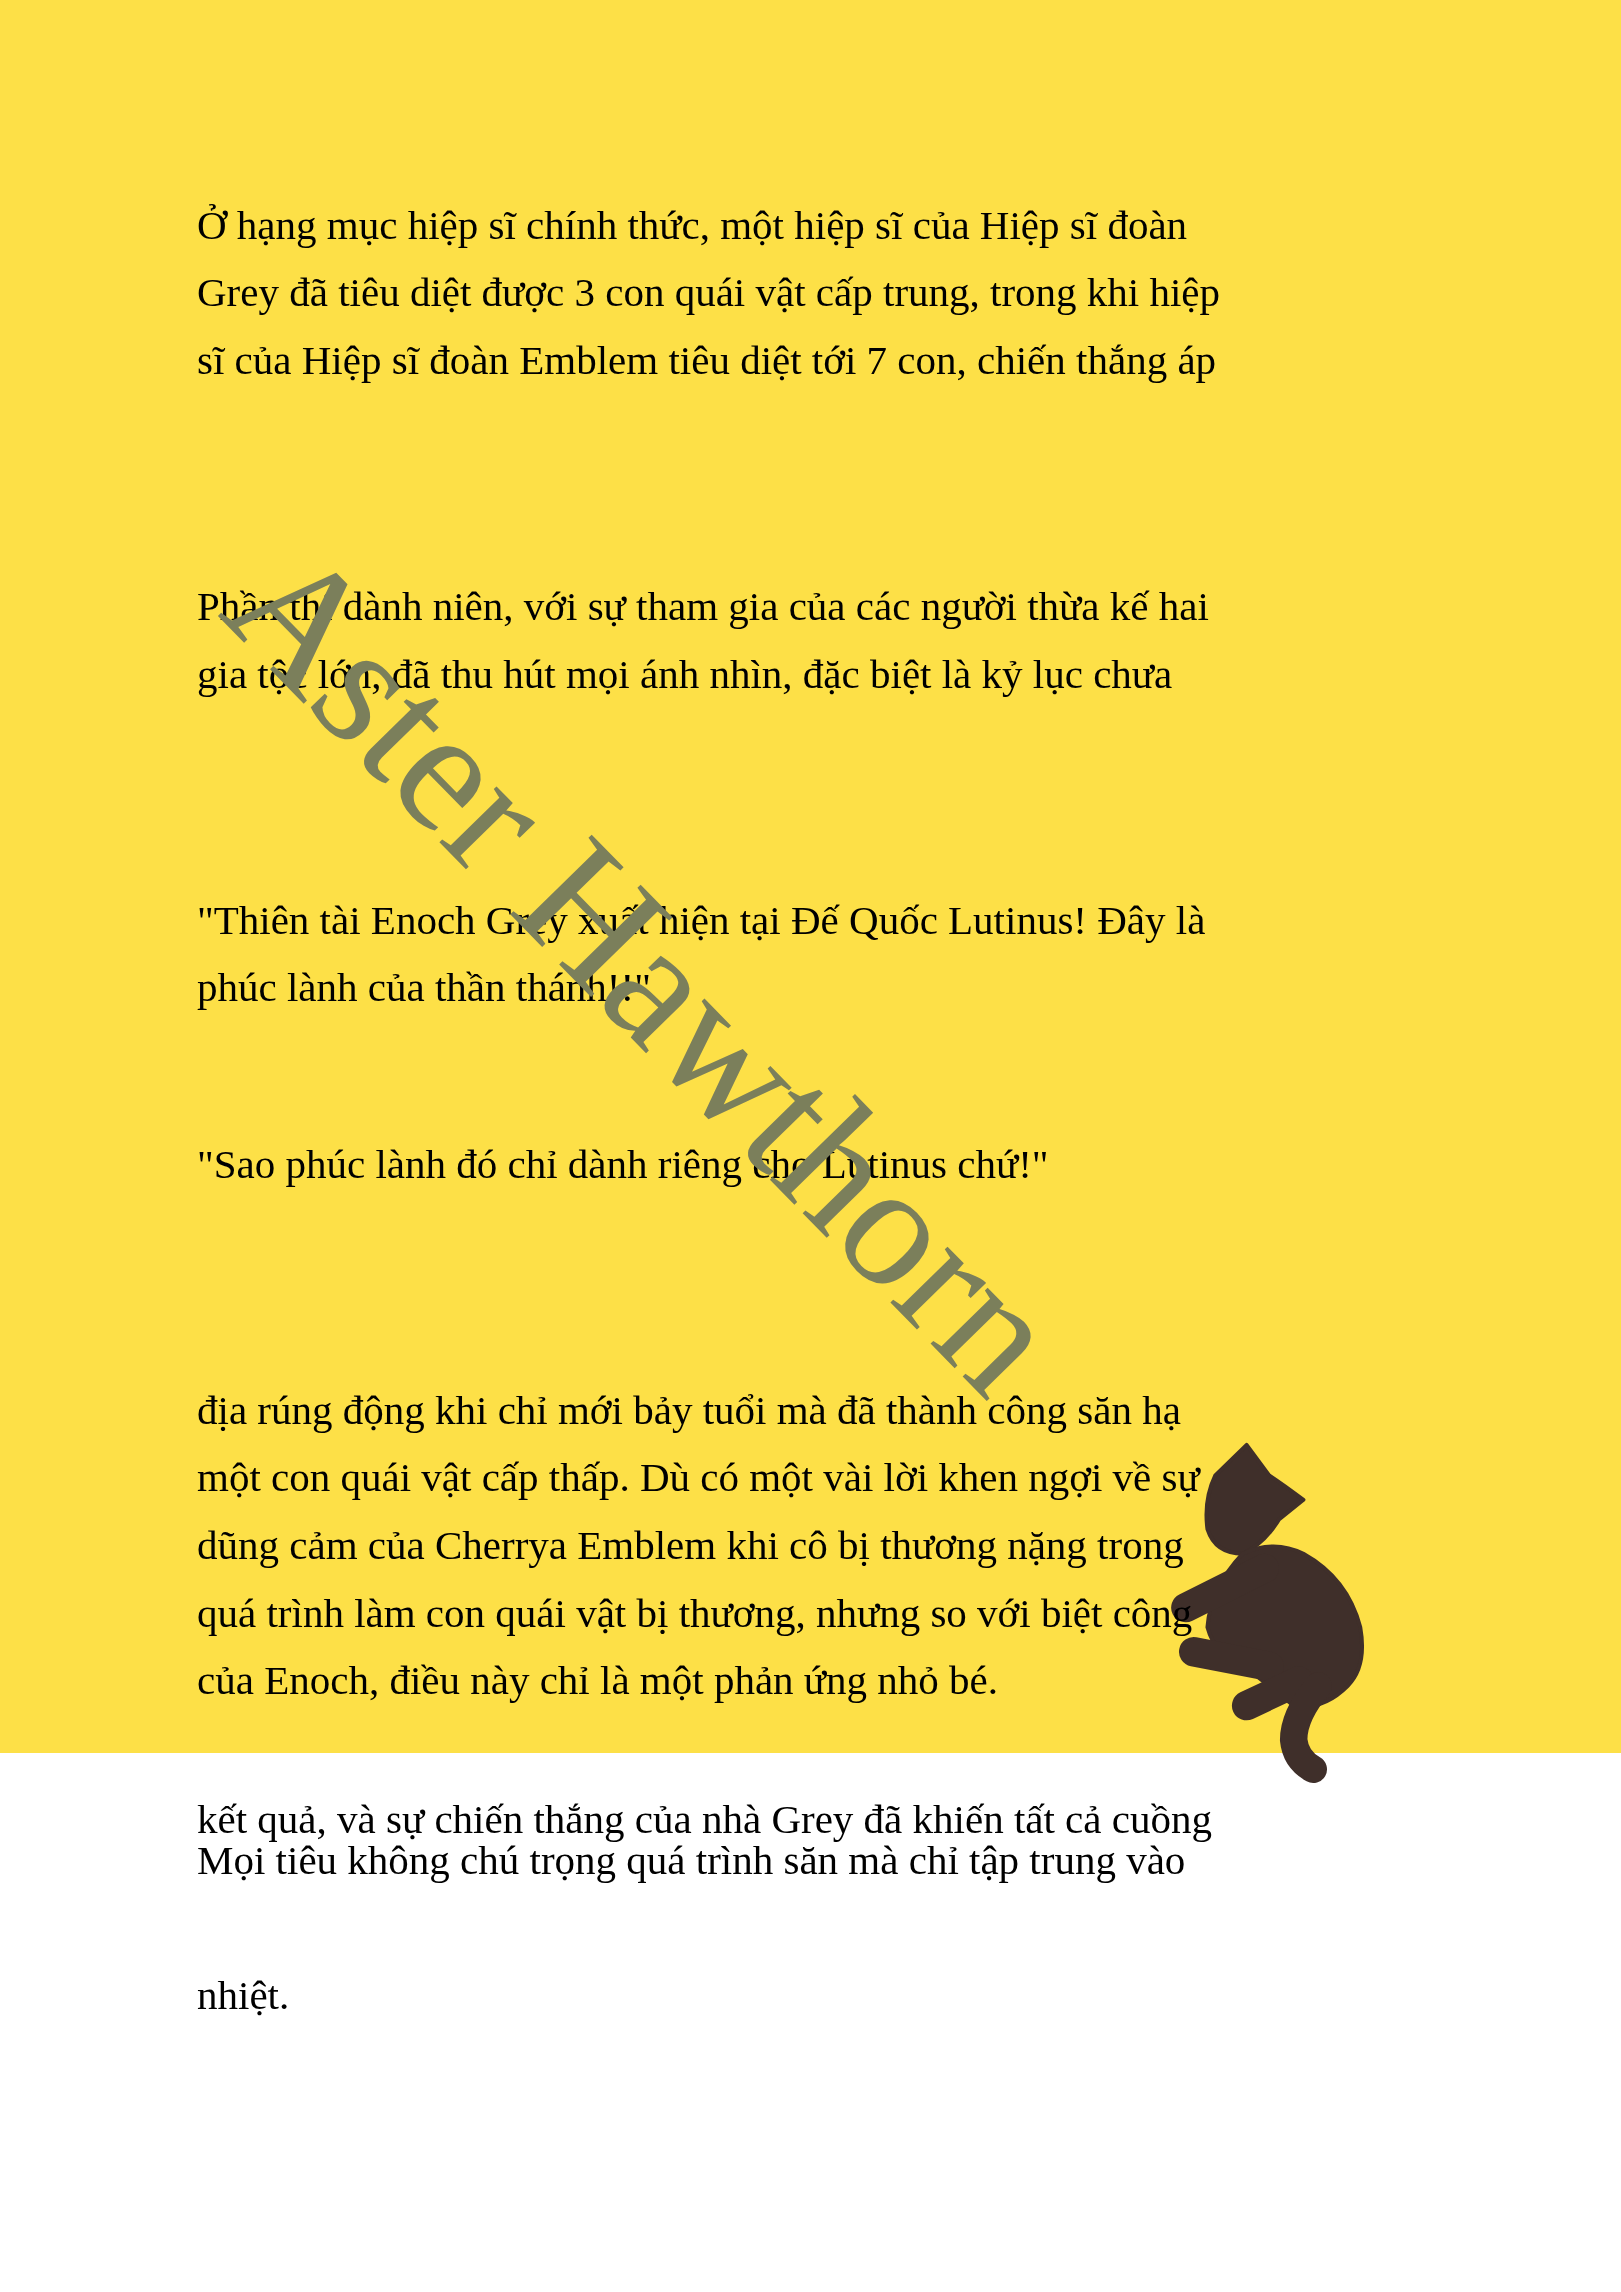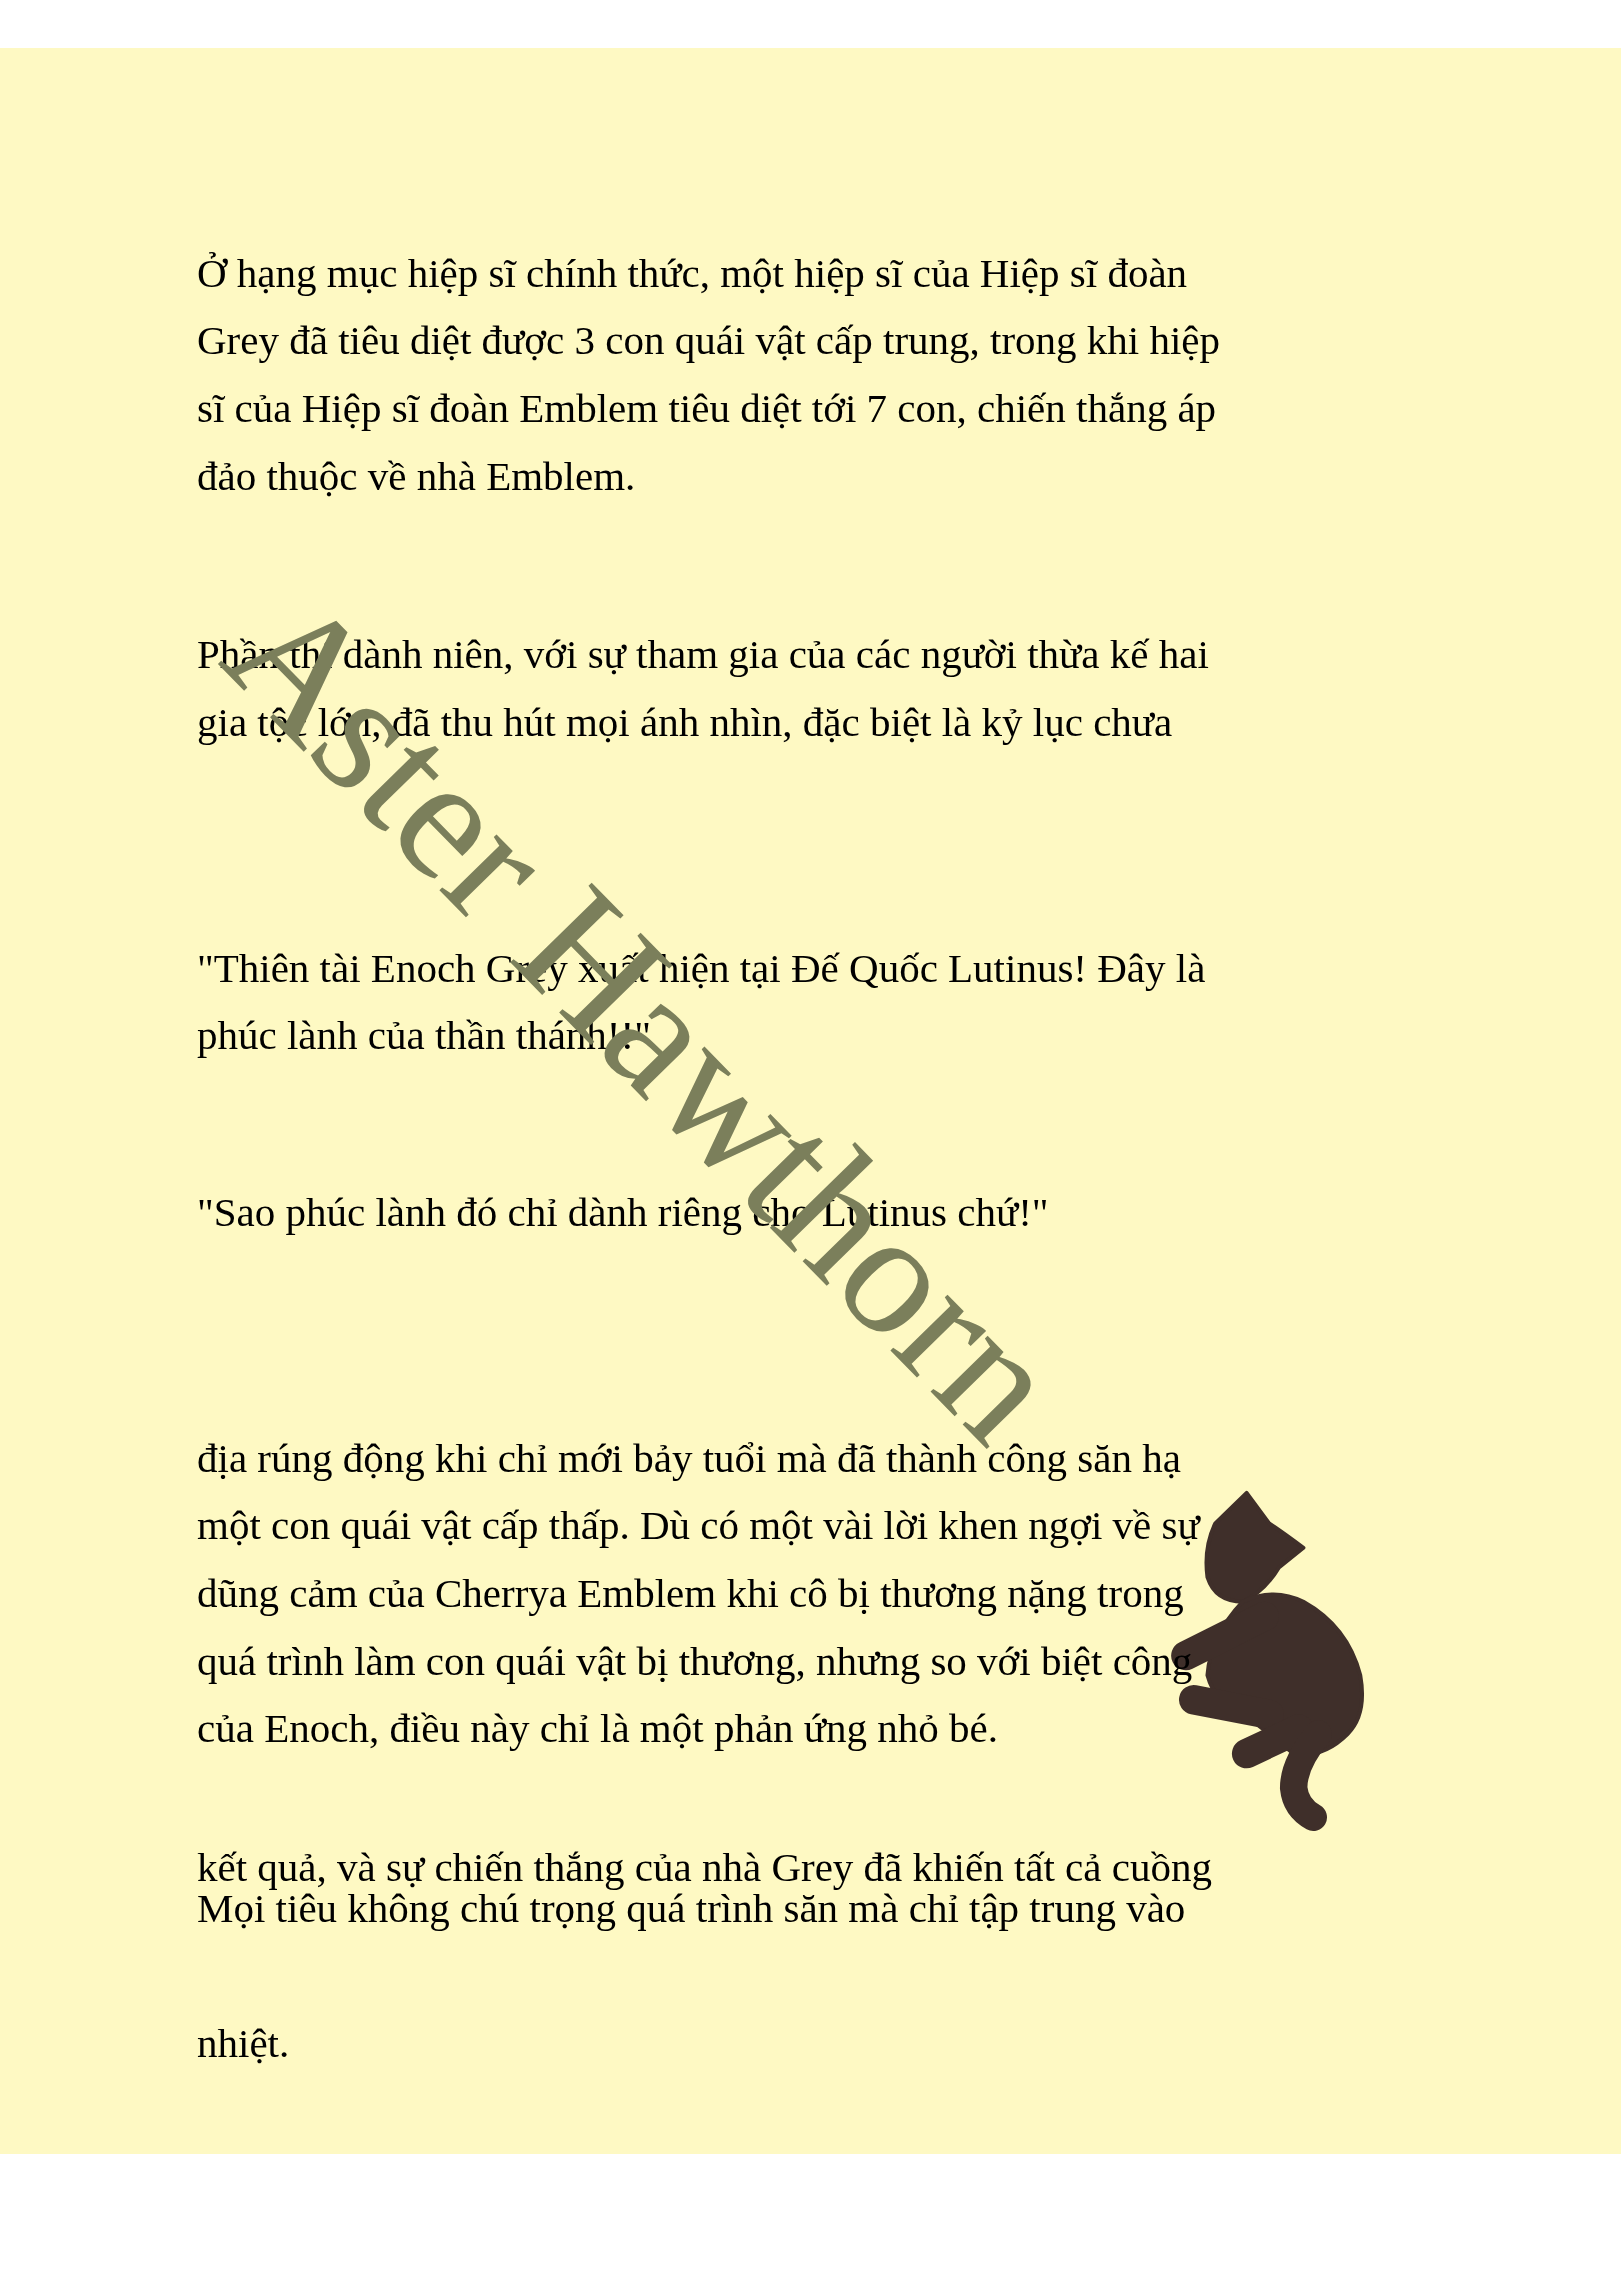--- a/index.html
+++ b/index.html
@@ -1,17 +1,17 @@
 <!DOCTYPE html>
 <html><head>
 <meta charset="utf-8">
 <style>
   html, body { margin: 0; padding: 0; background: #ffffff; }
   body { width: 1621px; height: 2293px; position: relative; overflow: hidden; }
-  .page { position: absolute; left: 0; top: 0; width: 1621px; height: 2106px; background: #fef9c3; margin-top: 48px; }
+  .page { position: absolute; left: 0; top: 0; width: 1621px; height: 1753px; background: #fde047; }
   .cat { position: absolute; left: 0; top: 0; width: 1621px; height: 2293px; z-index: 1; }
   .text-layer { position: absolute; left: 0; top: 0; width: 1621px; height: 2293px; z-index: 2; }
   .line {
     position: absolute;
     left: 197px;
     font-family: "Liberation Serif", "DejaVu Serif", serif;
     font-size: 41px;
     line-height: 1;
     color: #000000;
     white-space: nowrap;
@@ -51,21 +51,20 @@
 
       <path d="M1345 1720 Q1320 1750 1320 1775 Q1322 1795 1340 1805" stroke-width="28" fill="none"></path>
     </g>
   </svg>
 
   <div class="text-layer">
 
     <div class="line" style="top:205px">Ở hạng mục hiệp sĩ chính thức, một hiệp sĩ của Hiệp sĩ đoàn</div>
     <div class="line" style="top:272px">Grey đã tiêu diệt được 3 con quái vật cấp trung, trong khi hiệp</div>
     <div class="line" style="top:340px">sĩ của Hiệp sĩ đoàn Emblem tiêu diệt tới 7 con, chiến thắng áp</div>
-    <div class="line" style="top:408px">đảo thuộc về nhà Emblem.</div>
 
     <div class="line" style="top:586px">Phần thi dành niên, với sự tham gia của các người thừa kế hai</div>
     <div class="line" style="top:654px">gia tộc lớn, đã thu hút mọi ánh nhìn, đặc biệt là kỷ lục chưa</div>
 
     <div class="line" style="top:900px">"Thiên tài Enoch Grey xuất hiện tại Đế Quốc Lutinus! Đây là</div>
     <div class="line" style="top:967px">phúc lành của thần thánh!!"</div>
 
     <div class="line" style="top:1144px">"Sao phúc lành đó chỉ dành riêng cho Lutinus chứ!"</div>
 
     <div class="line" style="top:1390px">địa rúng động khi chỉ mới bảy tuổi mà đã thành công săn hạ</div>

